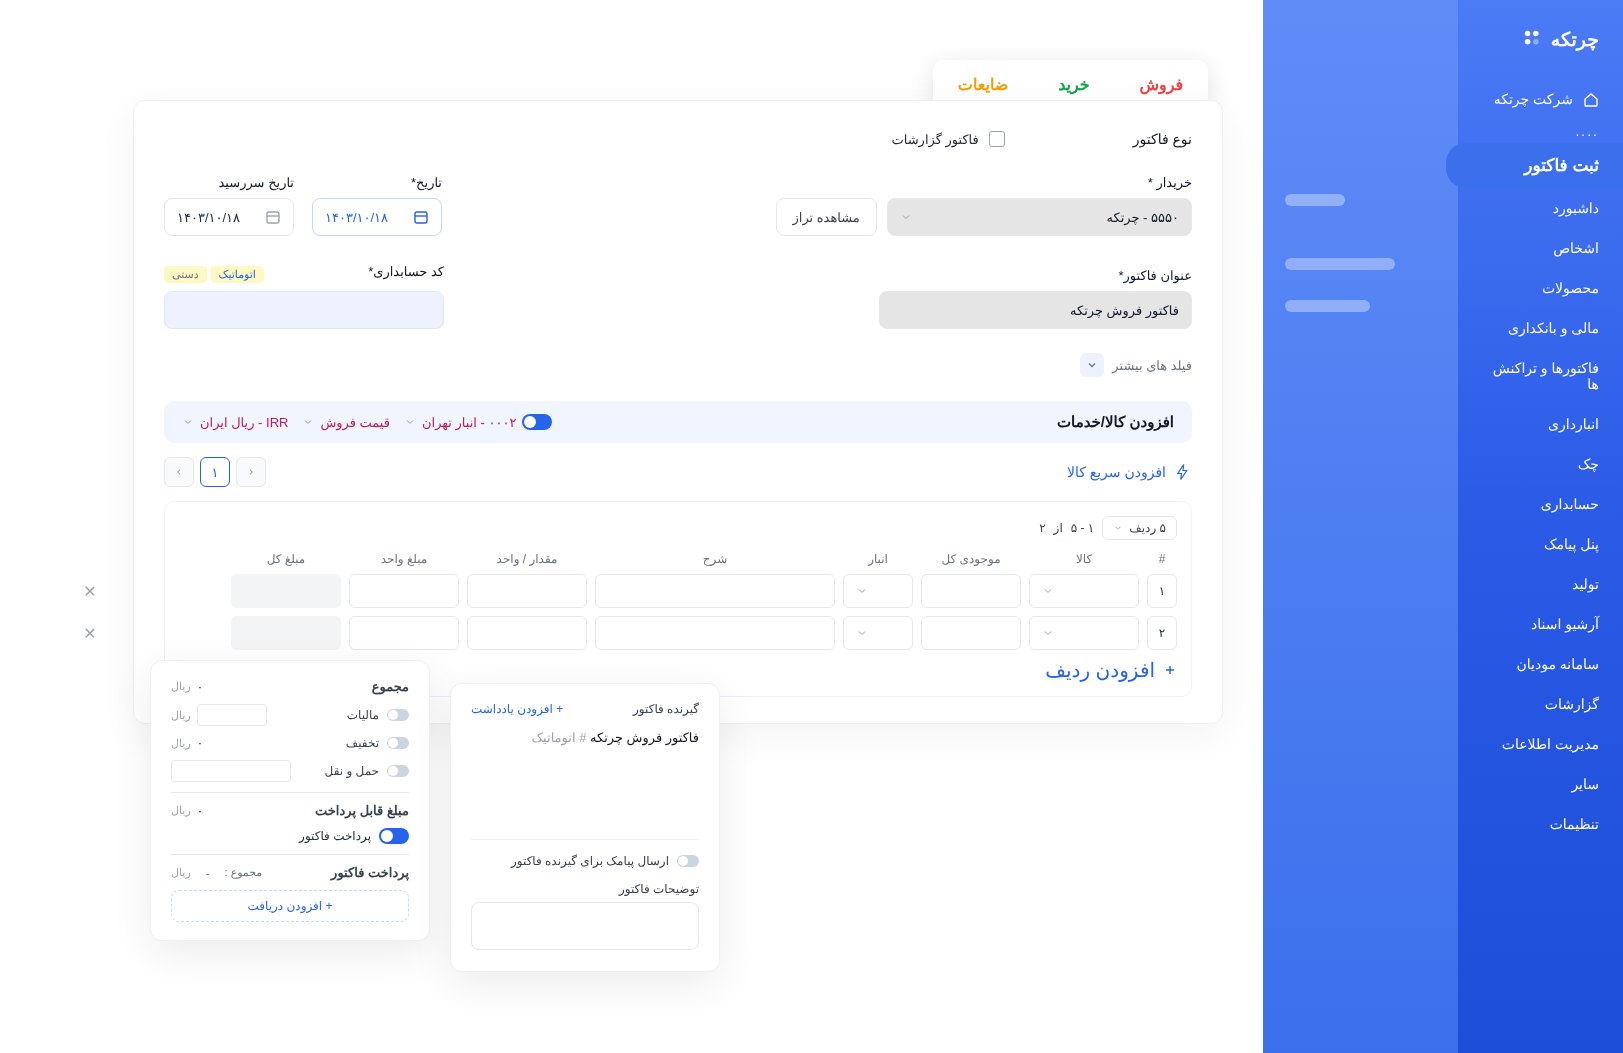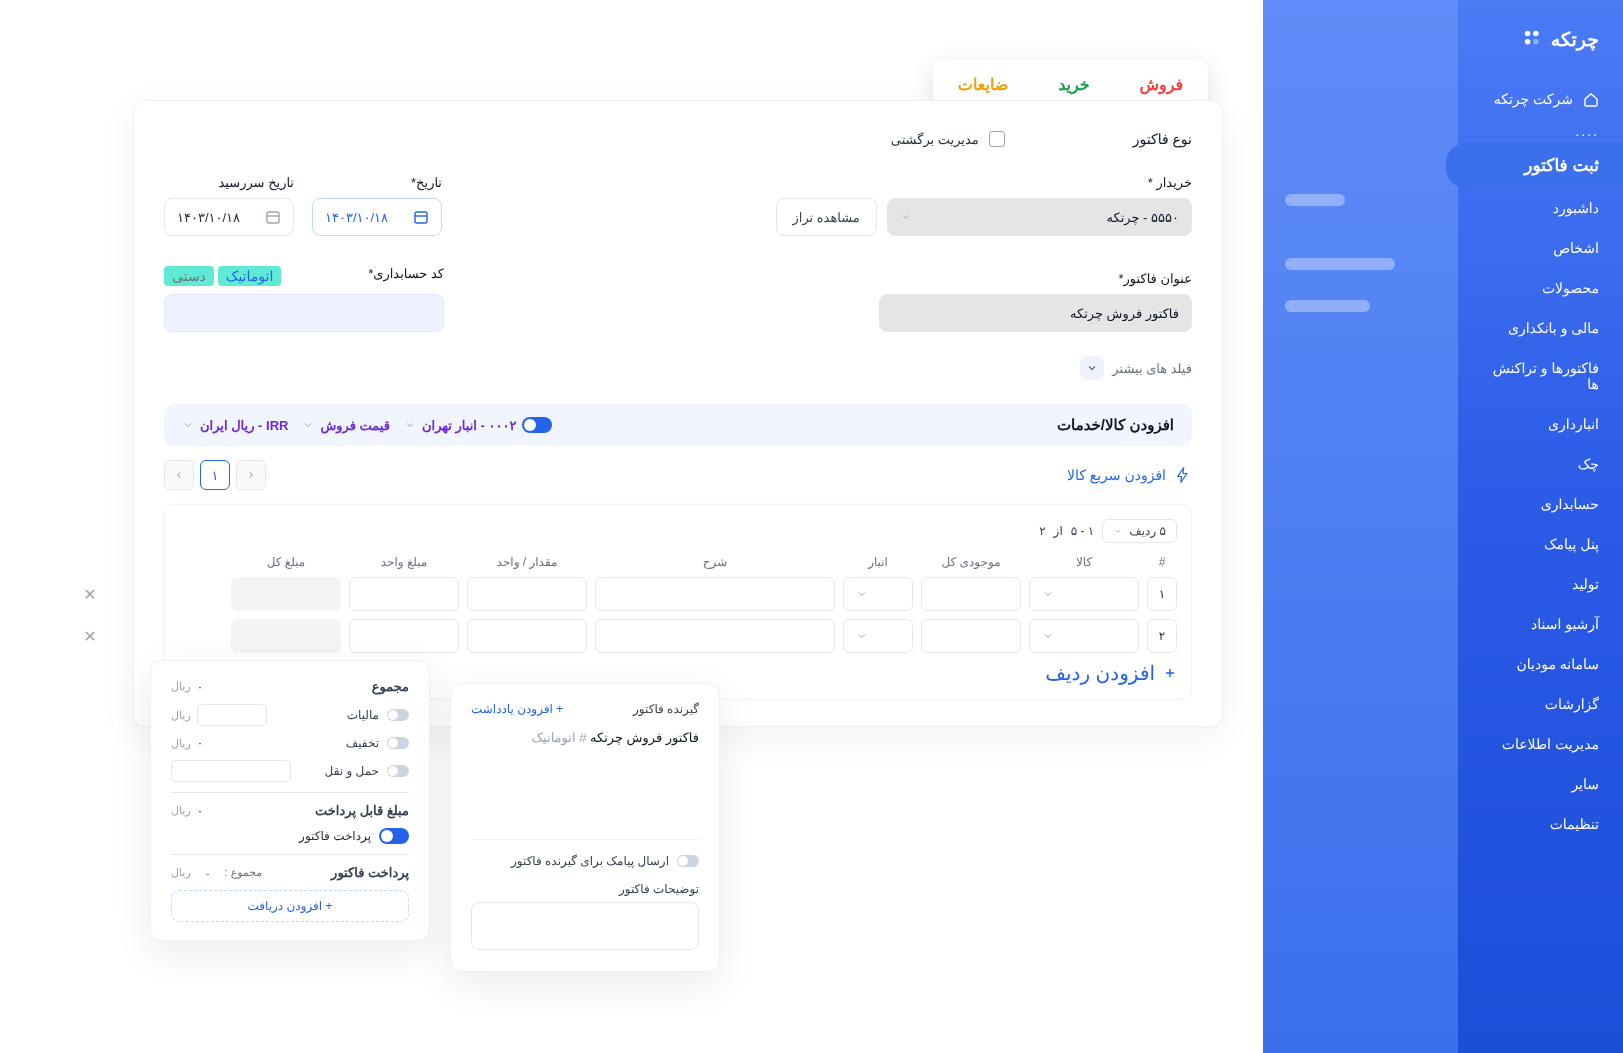--- a/index.html
+++ b/index.html
@@ -114,21 +114,21 @@
   font-size:13px;
   background:#e5e5e5;
   color:#111827;
 }
 .select{display:flex;align-items:center;justify-content:space-between}
 .chevron{width:12px;height:12px;flex:none}
 .chevron path{stroke:#9ca3af;stroke-width:2;fill:none}
 .date-input{display:flex;align-items:center;justify-content:space-between;padding:0 12px;border:1px solid #e5e7eb;border-radius:8px;height:38px;background:#fff}
 .date-input.blue{border-color:#bfdbfe;color:#2563eb}
 .caltoggle{display:flex;gap:4px;margin-top:6px}
-.caltoggle span{font-size:14px;padding:2px 8px;border-radius:4px;background:#5eead4;color:#6b7280}
+.caltoggle span{font-size:11px;padding:2px 8px;border-radius:4px;background:#fef9c3;color:#6b7280}
 .caltoggle .on{color:#2563eb}
 .linkbtn{
   border:1px solid #e5e7eb;border-radius:8px;height:38px;padding:0 16px;
   display:flex;align-items:center;background:#fff;color:#374151;cursor:pointer;white-space:nowrap;
 }
 .more-fields{
   color:#6b7280;
   display:flex;align-items:center;gap:8px;cursor:pointer;font-size:13px;
 }
 .more-fields .box{
@@ -140,21 +140,21 @@
   border-radius:10px;
   padding:12px 18px;
   display:flex;align-items:center;justify-content:space-between;
   margin-bottom:14px;
 }
 .item-head .title{font-size:15px;font-weight:600;color:#111827}
 .item-head .chips{display:flex;align-items:center;gap:14px;color:#374151;font-size:13px}
 .chips .pill{display:flex;align-items:center;gap:6px}
 .pill .toggle{width:30px;height:16px;background:#2563eb;border-radius:999px;position:relative}
 .pill .toggle::after{content:"";position:absolute;left:2px;top:2px;width:12px;height:12px;background:#fff;border-radius:50%}
-.pill b{font-weight:700;color:#6d28d9}
+.pill b{font-weight:400;color:#be185d}
 .quickrow{display:flex;align-items:center;justify-content:space-between;margin-bottom:14px}
 .quick-add{color:#2563eb;display:flex;align-items:center;gap:8px;cursor:pointer;font-size:14px}
 .pager{display:flex;gap:6px;align-items:center}
 .pager .pg{width:30px;height:30px;border-radius:6px;border:1px solid #e5e7eb;display:flex;align-items:center;justify-content:center;color:#9ca3af;background:#f9fafb}
 .pager .pg.cur{border-color:#2563eb;color:#2563eb;background:#fff}
 .tablebox{border:1px solid #eef2ff;border-radius:10px;padding:14px;background:#fff}
 .rowcount{display:inline-flex;align-items:center;gap:8px;margin-bottom:12px;font-size:12px;color:#374151}
 .rowcount .sel{border:1px solid #e5e7eb;border-radius:6px;padding:4px 10px;display:flex;gap:6px;align-items:center}
 .thead, .trow{display:grid;grid-template-columns:30px 110px 100px 70px 240px 120px 110px 110px 110px 30px;gap:8px;align-items:center}
 .thead{color:#6b7280;font-size:12px;margin-bottom:8px}
@@ -253,21 +253,21 @@
   <span class="tab-buy">خرید</span>
   <span class="tab-waste">ضایعات</span>
 </div>
 
 <div class="panel">
 
   <div class="row" style="align-items:center;margin-bottom:28px">
     <div style="flex:none;color:#111827;font-size:14px">نوع فاکتور</div>
     <div style="flex:none;display:flex;align-items:center;gap:10px;margin-right:110px">
       <span class="chk"></span>
-      <span>مدیریت برگشتی</span>
+      <span>فاکتور گزارشات</span>
     </div>
     <div style="flex:1"></div>
   </div>
 
   <div class="row">
     <div class="field" style="flex:2.1">
       <span class="label">خریدار *</span>
       <div style="display:flex;gap:10px">
         <div class="select" style="flex:1">
           <span>۵۵۵۰ - چرتکه</span>

